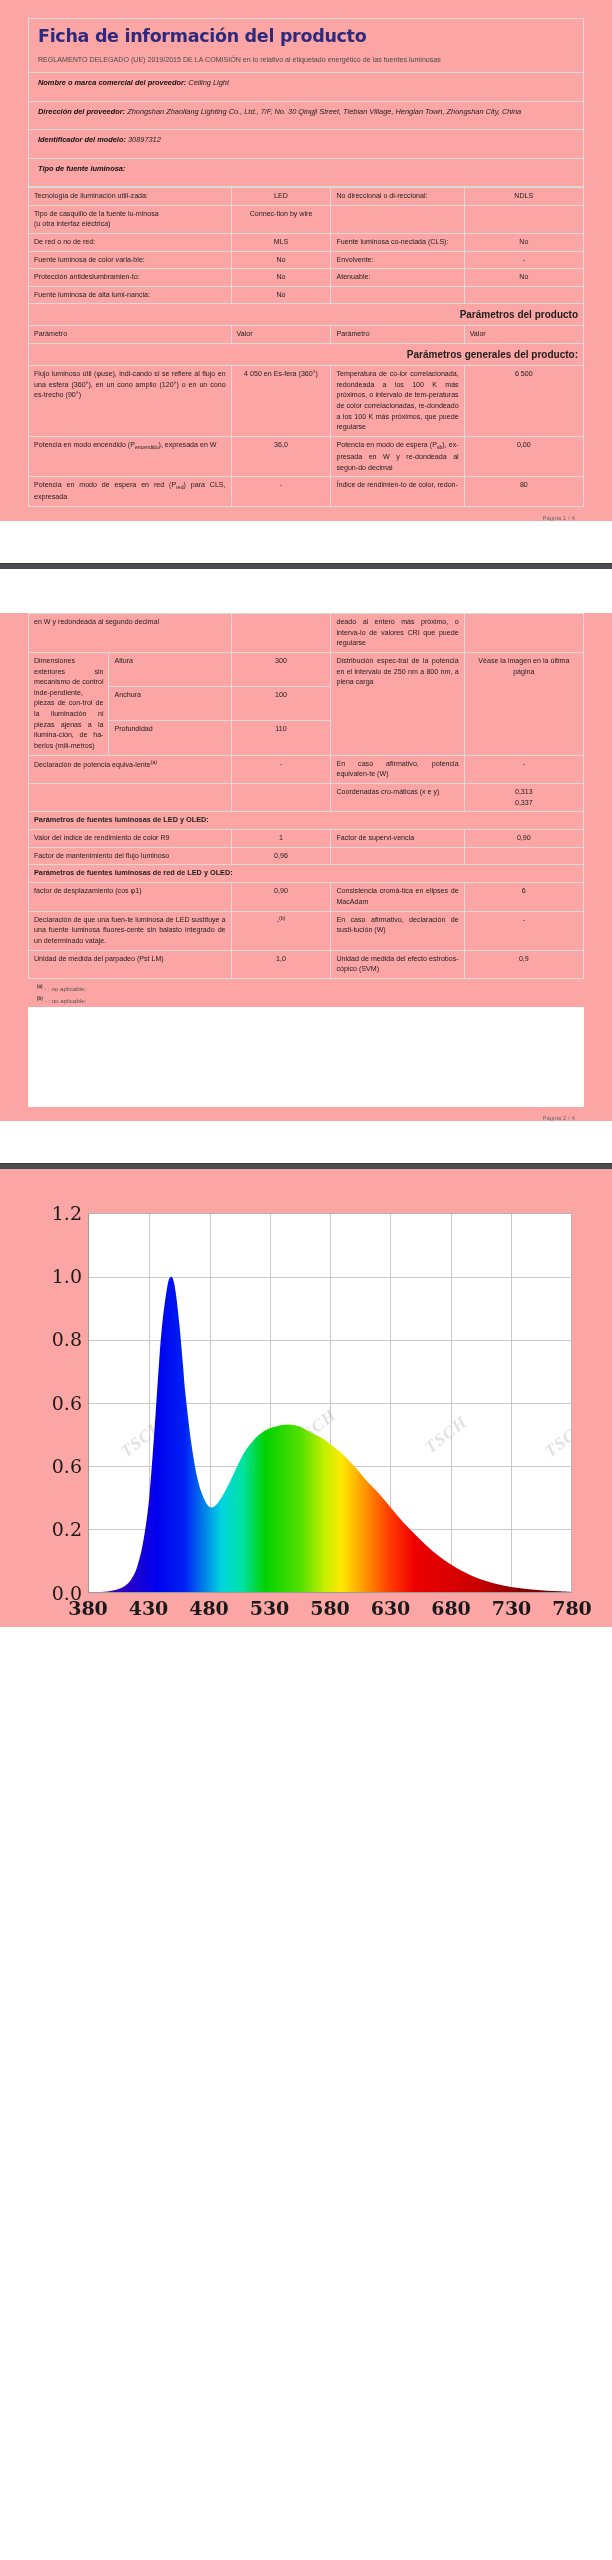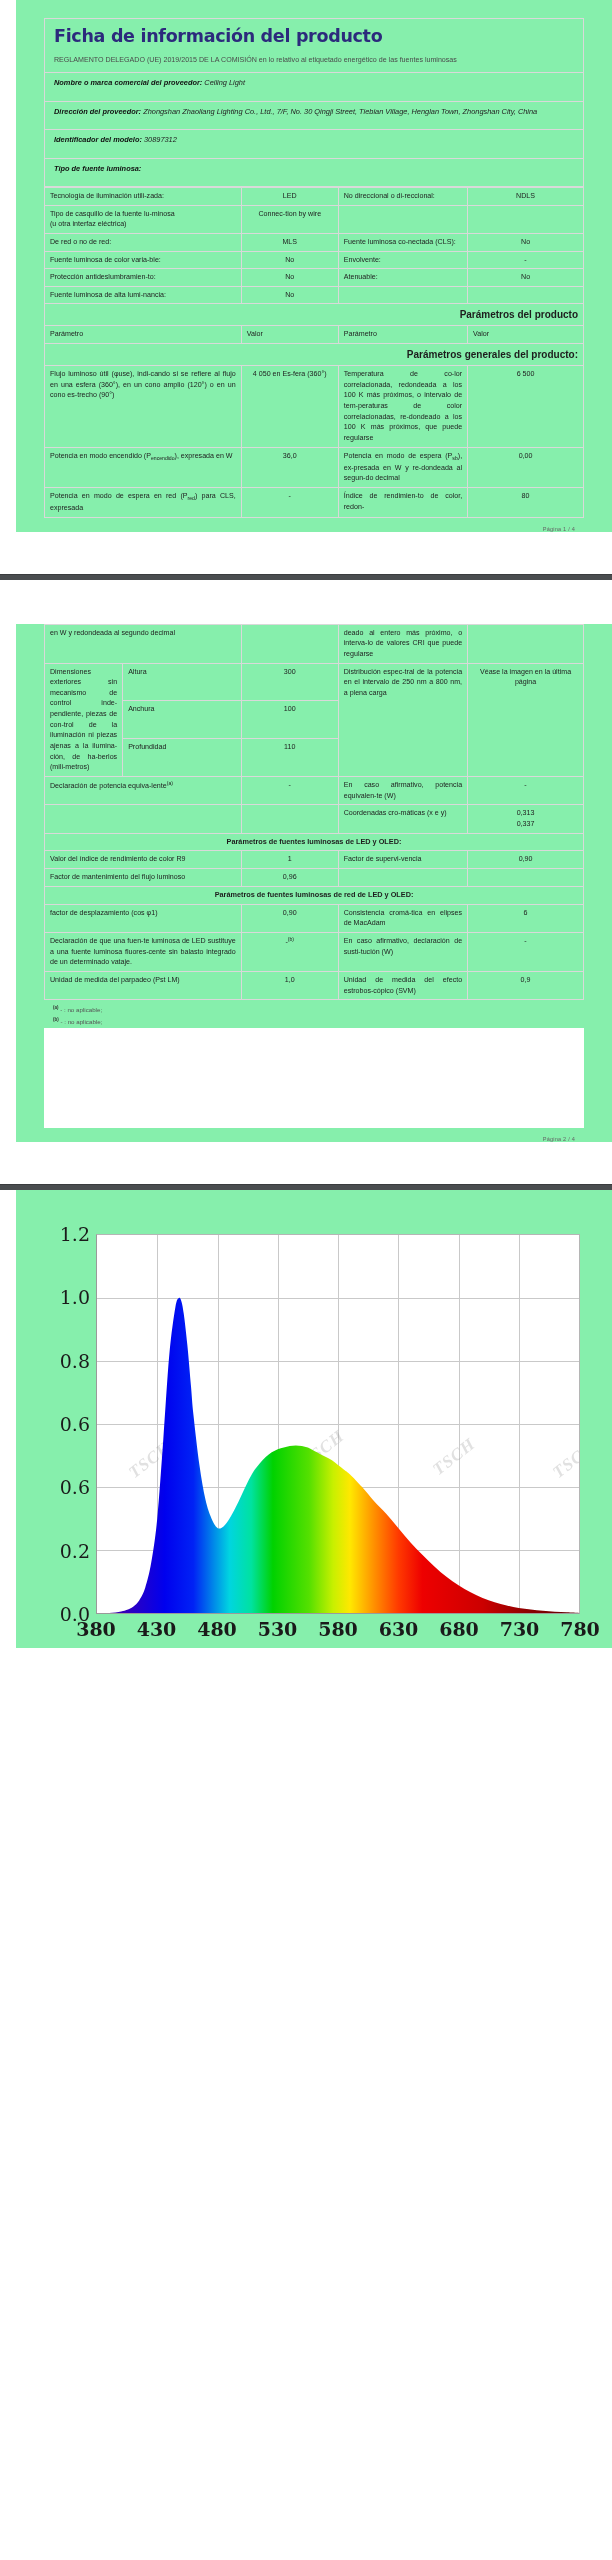--- a/index.html
+++ b/index.html
@@ -8,21 +8,21 @@
     background: #ffffff;
     width: 612px;
   }
   body {
     font-family: "Liberation Sans", sans-serif;
     color: #1a1a1a;
     -webkit-font-smoothing: antialiased;
   }
   .doc { width: 612px; position: relative; }
 
-  .page { background: #86efac; position: relative; margin-left: 16px; }
+  .page { background: #fca5a5; position: relative; }
   .page-pad { padding: 0 28px; }
 
   .page-sep {
     height: 6px;
     background: #4a4d4f;
     width: 100%;
     box-shadow: 0 1px 0 #3a3c3e inset;
   }
   .gap { background: #ffffff; }
 
@@ -72,21 +72,21 @@
   td.jst { text-align: justify; text-align-last: left; }
   td.ctr { text-align: center; }
   td.sec {
     text-align: right;
     font-weight: bold;
     font-size: 10px;
     color: #111;
     padding: 3px 5px;
   }
   td.secl {
-    text-align: center;
+    text-align: left;
     font-weight: bold;
     font-size: 7.3px;
     color: #111;
   }
   .sub { font-size: 0.72em; vertical-align: sub; }
   .sup { font-size: 0.72em; vertical-align: super; }
 
   
   col.c1 { width: 36.5%; }
   col.c2 { width: 18.0%; }

